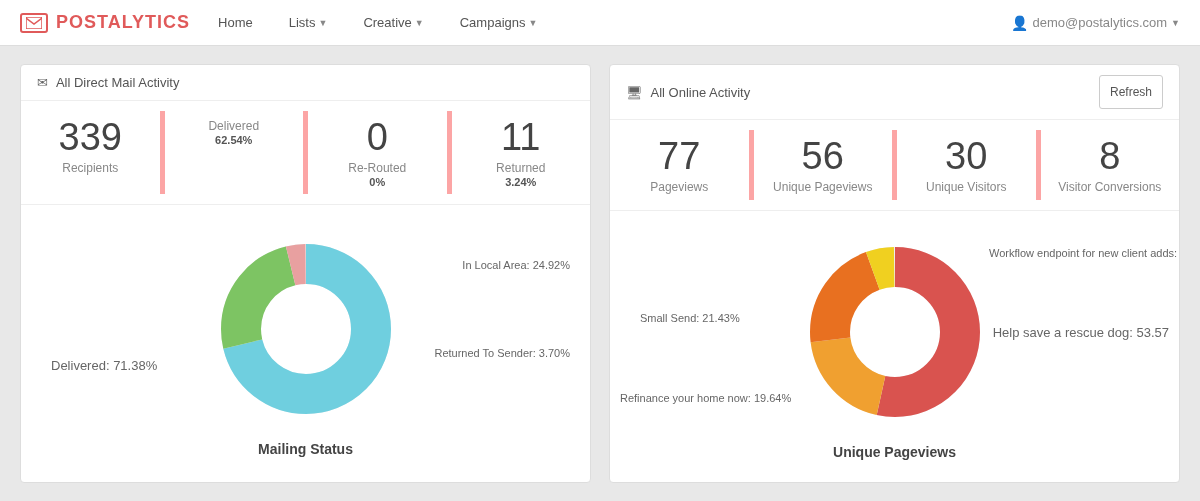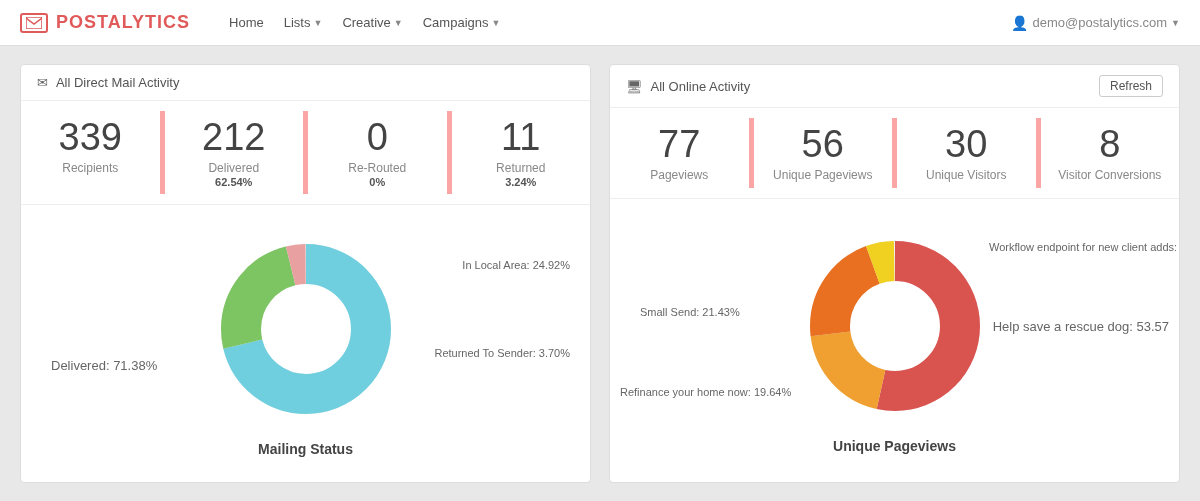--- a/index.html
+++ b/index.html
@@ -38,22 +38,22 @@
     #logo-text {
       font-size: 18px;
       font-weight: 700;
       letter-spacing: 1px;
       color: #333;
     }
     #logo-text span { color: #e05a5a; }
     #nav {
       display: flex;
       align-items: center;
-      gap: 4px;
-      margin-left: 31px;
+      gap: 20px;
+      margin-left: 20px;
     }
     .nav-item {
       font-size: 13px;
       color: #555;
       padding: 4px 8px;
       cursor: pointer;
       display: flex;
       align-items: center;
       gap: 3px;
     }
@@ -100,21 +100,21 @@
     }
     .panel-header-icon {
       font-size: 13px;
       color: #666;
     }
     .refresh-btn {
       border: 1px solid #ccc;
       background: #fff;
       font-size: 12px;
       color: #555;
-      padding: 3px 10px;
+      padding: 9px 10px;
       border-radius: 3px;
       cursor: pointer;
     }
     
     .stats-row {
       display: flex;
       border-bottom: 1px solid #eee;
       padding: 10px 0;
     }
     .stat-item {
@@ -236,21 +236,20 @@
         <span class="panel-header-icon">✉</span>
         <span>All Direct Mail Activity</span>
       </div>
     </div>
     <div class="stats-row">
       <div class="stat-item">
         <div class="stat-number">339</div>
         <div class="stat-label">Recipients</div>
       </div>
       <div class="stat-item">
-        <div class="stat-number">212</div>
         <div class="stat-label">Delivered</div>
         <div class="stat-sub">62.54%</div>
       </div>
       <div class="stat-item">
         <div class="stat-number">0</div>
         <div class="stat-label">Re-Routed</div>
         <div class="stat-sub">0%</div>
       </div>
       <div class="stat-item">
         <div class="stat-number">11</div>

